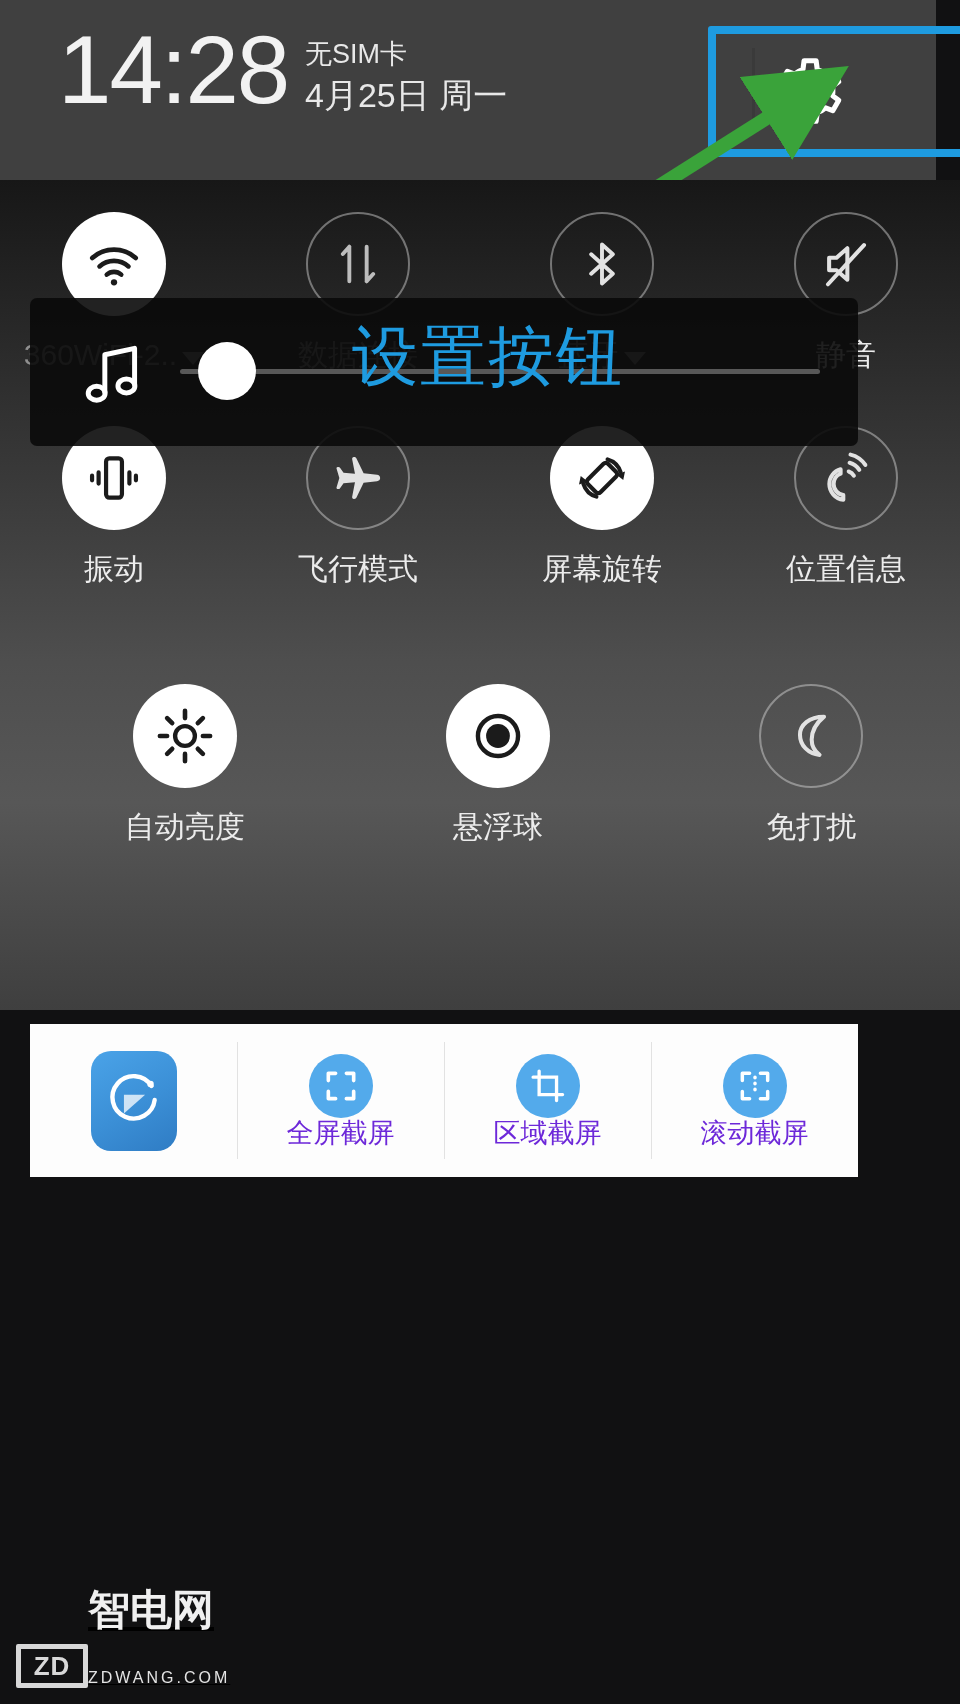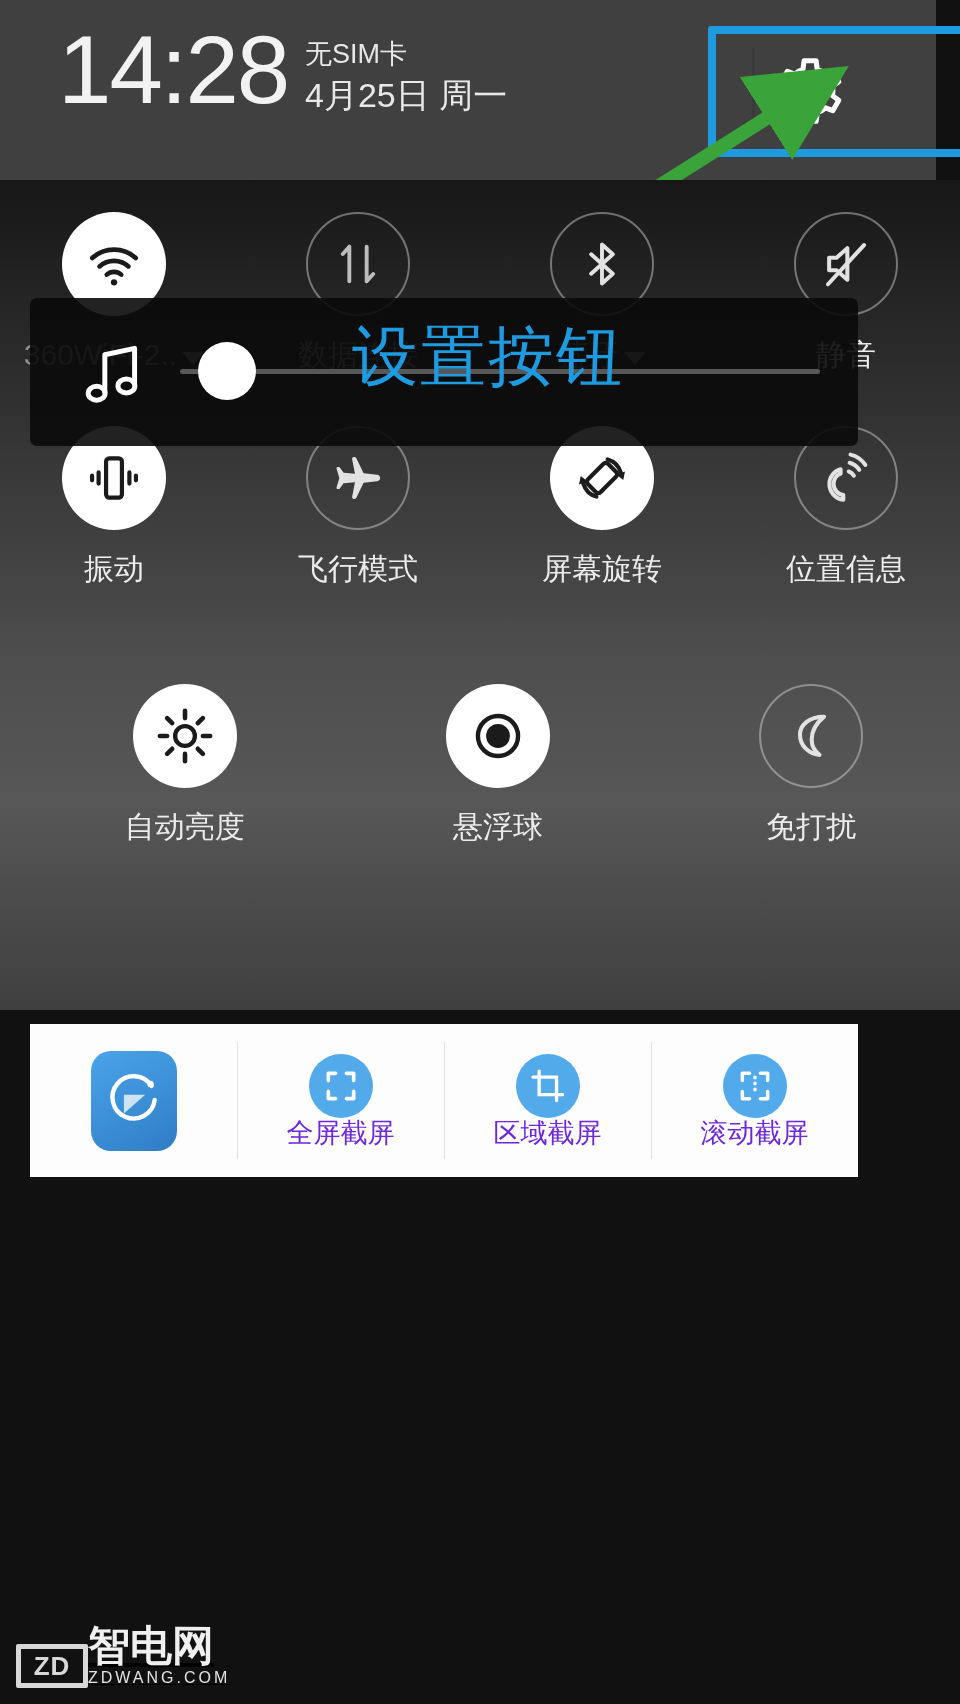--- a/index.html
+++ b/index.html
@@ -193,21 +193,21 @@
     width:72px; height:44px;
     border:5px solid #d8d8d8;
     border-radius:2px;
     position:relative;
     display:flex; align-items:center; justify-content:center;
     font-size:26px; font-weight:bold; color:#d8d8d8;
     letter-spacing:1px;
   }
   .wm-text { display:flex; flex-direction:column;text-decoration:underline; }
   .wm-cn { font-size:42px; line-height:44px; color:#f0f0f0; font-weight:bold; }
-  .wm-en { font-size:16px; line-height:20px; color:#e4e4e4; letter-spacing:3px; text-align:right; }
+  .wm-en { font-size:16px; line-height:20px; color:#e4e4e4; letter-spacing:3px; text-align:right;margin-top:36px; }
 
   
   .annot-text {
     position:absolute; left:352px; top:320px;
     font-size:66px; line-height:72px;
     color:#1e9be0;
     font-weight:400;
     letter-spacing:2px;
     white-space:nowrap;
   }

